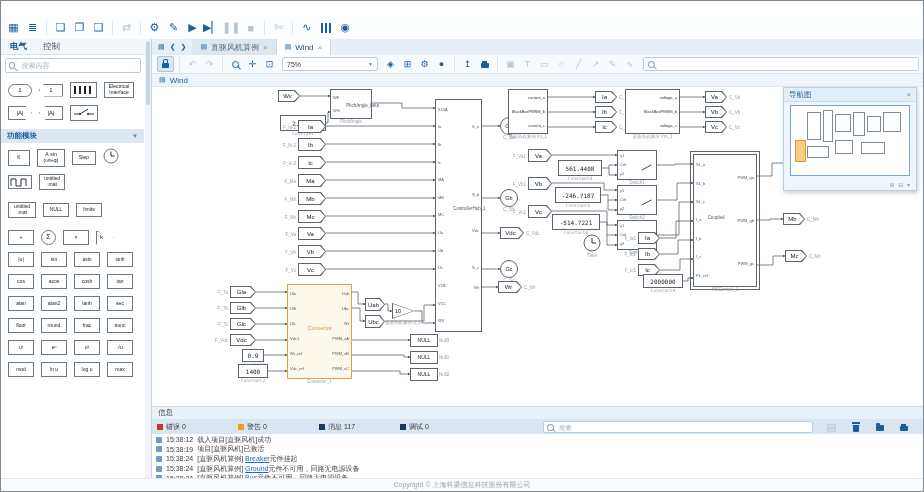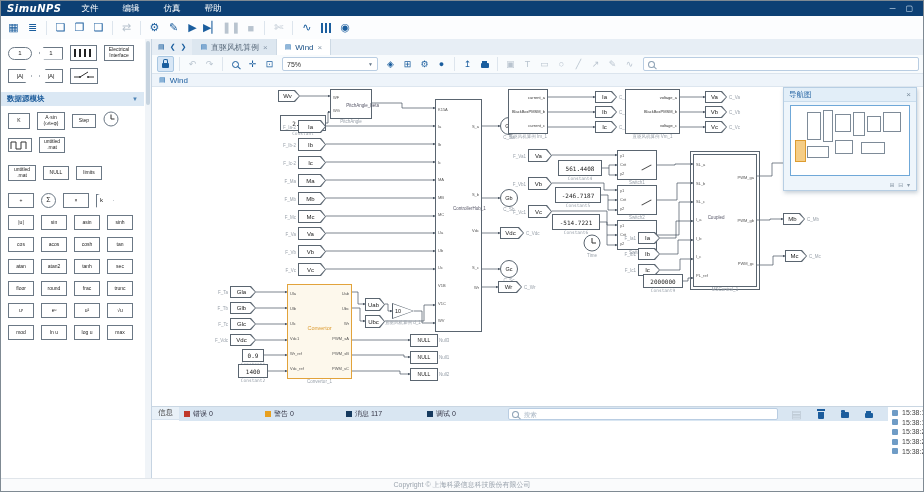--- a/index.html
+++ b/index.html
@@ -80,54 +80,41 @@
   .swg:before{content:"";position:absolute;left:1px;top:58%;width:11px;height:1px;background:#444;transform:rotate(-28deg)}
   
   .navmap{position:absolute;top:0;left:631px;width:132px;height:102px;background:#eef5fb;border:1px solid #b7cee3;box-shadow:1px 2px 4px rgba(40,70,100,.25);z-index:6}
   .nm-h{height:13px;display:flex;align-items:center;padding:0 5px;font-size:7.5px;color:#1a5c9e;background:#e2eef8;border-bottom:1px solid #c9dcec}
   .nm-x{margin-left:auto;color:#7a8c9c;font-size:8px}
   .nm-b{position:absolute;left:6px;right:6px;top:17px;bottom:14px;background:#fff;border:1px solid #6fa8d8}
   .nm-blk{position:absolute;border:1px solid #7e8b98;background:#fff}
   .nm-blk.orange{border-color:#dd9c30;background:#f5cd86}
   .nm-ctrl{position:absolute;right:5px;bottom:2px;font-size:6px;color:#8b9aa8;letter-spacing:1px}
   
-  .infop{position:absolute;top:405px;left:151px;right:0;bottom:12px;background:#fff;border-top:1px solid #c9d6e2;display:flex;flex-direction:row}
+  .infop{position:absolute;top:405px;left:151px;right:0;bottom:12px;background:#fff;border-top:1px solid #c9d6e2;display:flex;flex-direction:column}
   .inf-t{height:12px;background:#e9f1f8;font-size:7.5px;color:#444;display:flex;align-items:center;padding:0 6px;border-bottom:1px solid #d8e3ee;flex:none}
   .inf-f{height:14px;background:#d9e6f2;display:flex;align-items:center;padding:0 5px;font-size:7px;color:#334;flex:none}
   .chip{display:flex;align-items:center;gap:3px;width:81px}
   .chip .sq{width:6px;height:6px;flex:none}
   .isearch{width:262px;height:10px;background:#fff;border:1px solid #b9cde2;border-radius:2px;display:flex;align-items:center;gap:3px;padding:0 3px;color:#9aabbc;margin-left:auto}
   .isearch input{border:0;outline:0;font-size:6.5px;width:100%;background:transparent;color:#445}
   .isearch input::placeholder{color:#a6b4c2}
   .inf-icons{display:flex;gap:7px;align-items:center;margin:0 6px 0 10px}
   .msgs{flex:1;overflow:hidden;font-size:7px;color:#444;padding-top:1px}
   .mrow{height:9.6px;display:flex;align-items:center;gap:4px;padding-left:4px;white-space:nowrap}
   .mrow .mi{width:6px;height:6px;background:#6f9cc6;border-radius:1px;flex:none}
   .mrow a{color:#1a66cc;text-decoration:underline}
   
   .footer{position:absolute;left:0;right:0;bottom:0;height:12px;background:#fafbfc;border-top:1px solid #e0e5ea;display:flex;align-items:center;justify-content:center;font-size:7px;color:#9aa3ad}
 </style>
 </head>
 <body>
 
 <div class="app">
 
-  <div class="tbar">
-    <span class="logo">SimuNPS</span>
-    <div class="menu">
-      <span>文件</span>
-      <span>编辑</span>
-      <span>仿真</span>
-      <span>帮助</span>
-    </div>
-    <div class="winbtns" id="winbtns">
-        <span>─</span>
-        <span>▢</span>
-      </div>
-  </div>
 
   <div class="toolbar" id="maintb">
       <span class="tb">▦</span>
       <span class="tb">≣</span>
       <span class="vsep"></span>
       <span class="tb">❏</span>
       <span class="tb">❐</span>
       <span class="tb">❑</span>
       <span class="vsep"></span>
       <span class="tb gray">⇄</span>
@@ -142,20 +129,28 @@
       <span class="tb gray">✄</span>
       <span class="vsep"></span>
       <span class="tb">∿</span>
       <span class="tb">
         <span class="icon-bars"></span>
       </span>
       <span class="tb">◉</span>
     </div>
 
   <div class="lpanel">
+    <div class="ptabs">
+      <span class="on">电气</span>
+      <span>控制</span>
+    </div>
+    <div class="psearch">
+      <span class="ic-mag gray"></span>
+      <input placeholder="搜索内容" style="">
+    </div>
     <div id="sections">
         <div class="sec-b">
           <div class="pitem" style="width: 24px; height: 13px;">
             <div class="sh" style="border-radius: 7px; font-size: 6px;">1</div>
           </div>
           <div class="pitem" style="width: 24px; height: 13px;">
             <div class="sh" style="clip-path: polygon(5px 0px, 100% 0px, 100% 100%, 5px 100%, 0px 50%); font-size: 6px;">1</div>
           </div>
           <div class="pitem" style="width: 27px; height: 16px;">
             <div class="sh">
@@ -177,21 +172,21 @@
                 <line x1="2" y1="7" x2="8" y2="7" stroke="#333" stroke-width="1"></line>
                 <line x1="8" y1="7" x2="16" y2="2" stroke="#333" stroke-width="1"></line>
                 <line x1="16" y1="7" x2="22" y2="7" stroke="#333" stroke-width="1"></line>
                 <circle cx="8" cy="7" r="1" fill="#333"></circle>
                 <circle cx="16" cy="7" r="1" fill="#333"></circle>
               </svg>
             </div>
           </div>
         </div>
         <div class="sec-h">
-          <span>数据源模块</span>
+          <span>功能模块</span>
           <span class="chev">▼</span>
         </div>
         <div class="sec-b">
           <div class="pitem" style="width: 22px; height: 16px;">
             <div class="sh">K</div>
           </div>
           <div class="pitem" style="width: 28px; height: 18px;">
             <div class="sh">A·sin (ωt+φ)</div>
           </div>
           <div class="pitem" style="width: 24px; height: 14px;">

